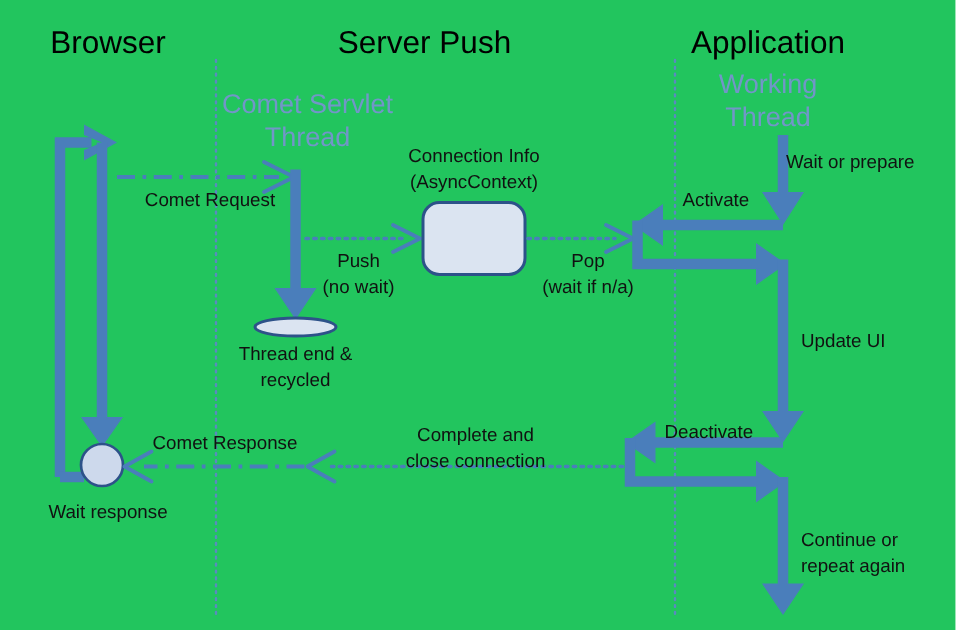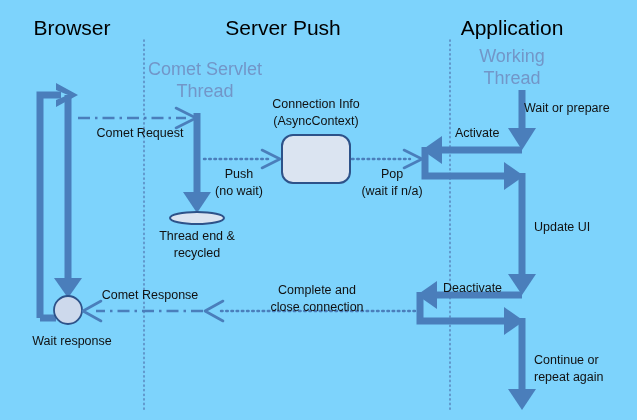--- a/index.html
+++ b/index.html
@@ -10,21 +10,21 @@
   body {
     width: 637px;
     height: 420px;
     font-family: "Liberation Sans", sans-serif;
     overflow: hidden;
   }
   #diagram-root {
     position: relative;
     width: 637px;
     height: 420px;
-    background: #7dd3fc;
+    background: #22c55e;
   }
   svg#flow {
     position: absolute;
     left: 0;
     top: 0;
     width: 637px;
     height: 420px;
     display: block;
   }
   text {

